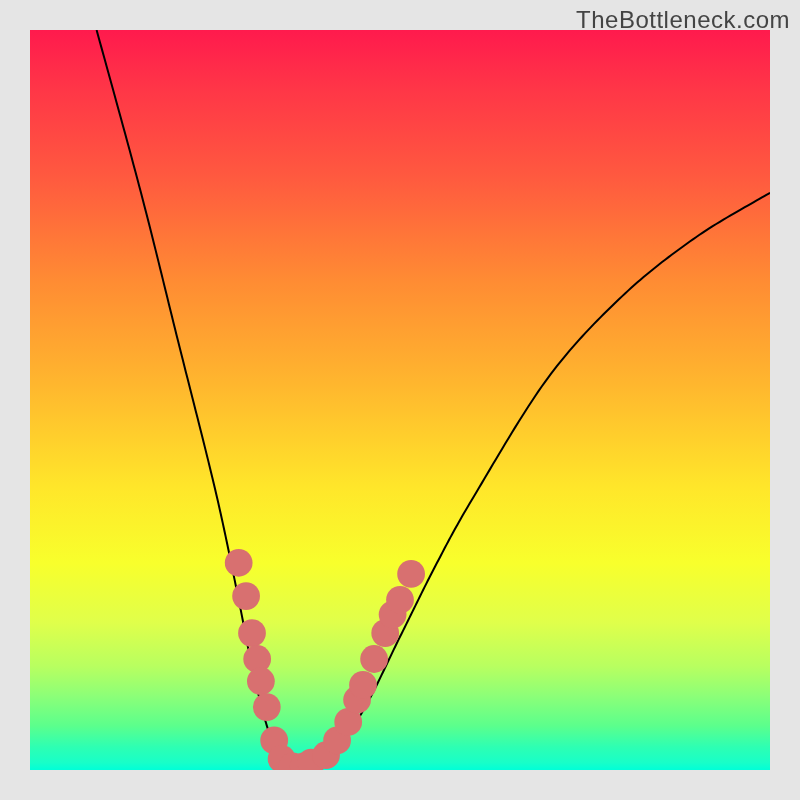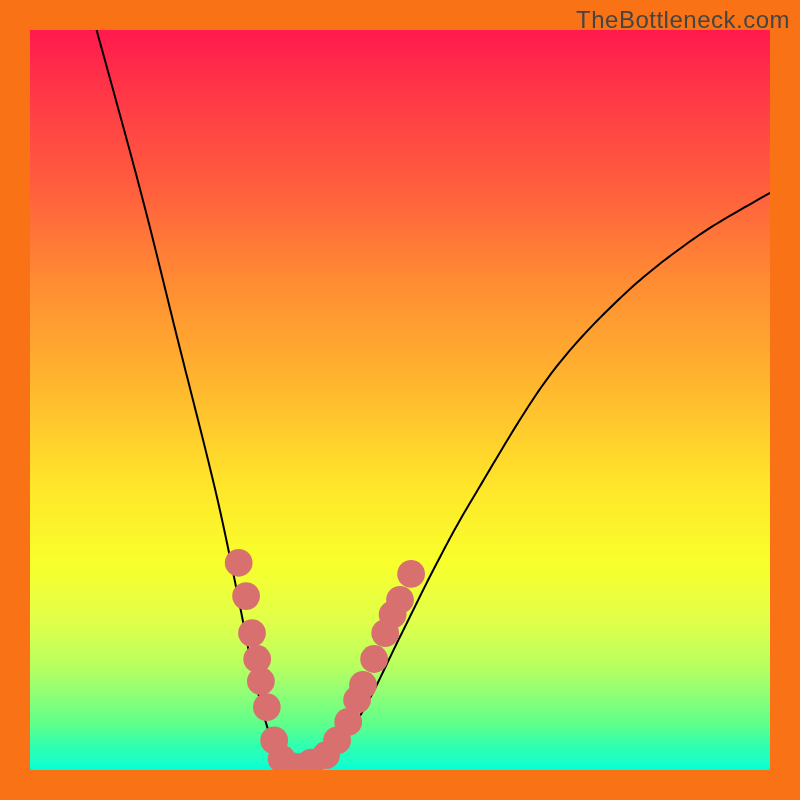--- a/index.html
+++ b/index.html
@@ -9,21 +9,21 @@
     height: 800px;
     background: #000;
     font-family: Arial, Helvetica, sans-serif;
   }
   .frame {
     position: absolute;
     left: 0;
     top: 0;
     width: 800px;
     height: 800px;
-    background: #f97316;
+    background: #e5e5e5;
     text-align: center;
   }
   .watermark {
     position: absolute;
     top: 6px;
     right: 10px;
     color: #444;
     font-size: 24px;
     font-weight: 500;
     letter-spacing: 0.5px;

